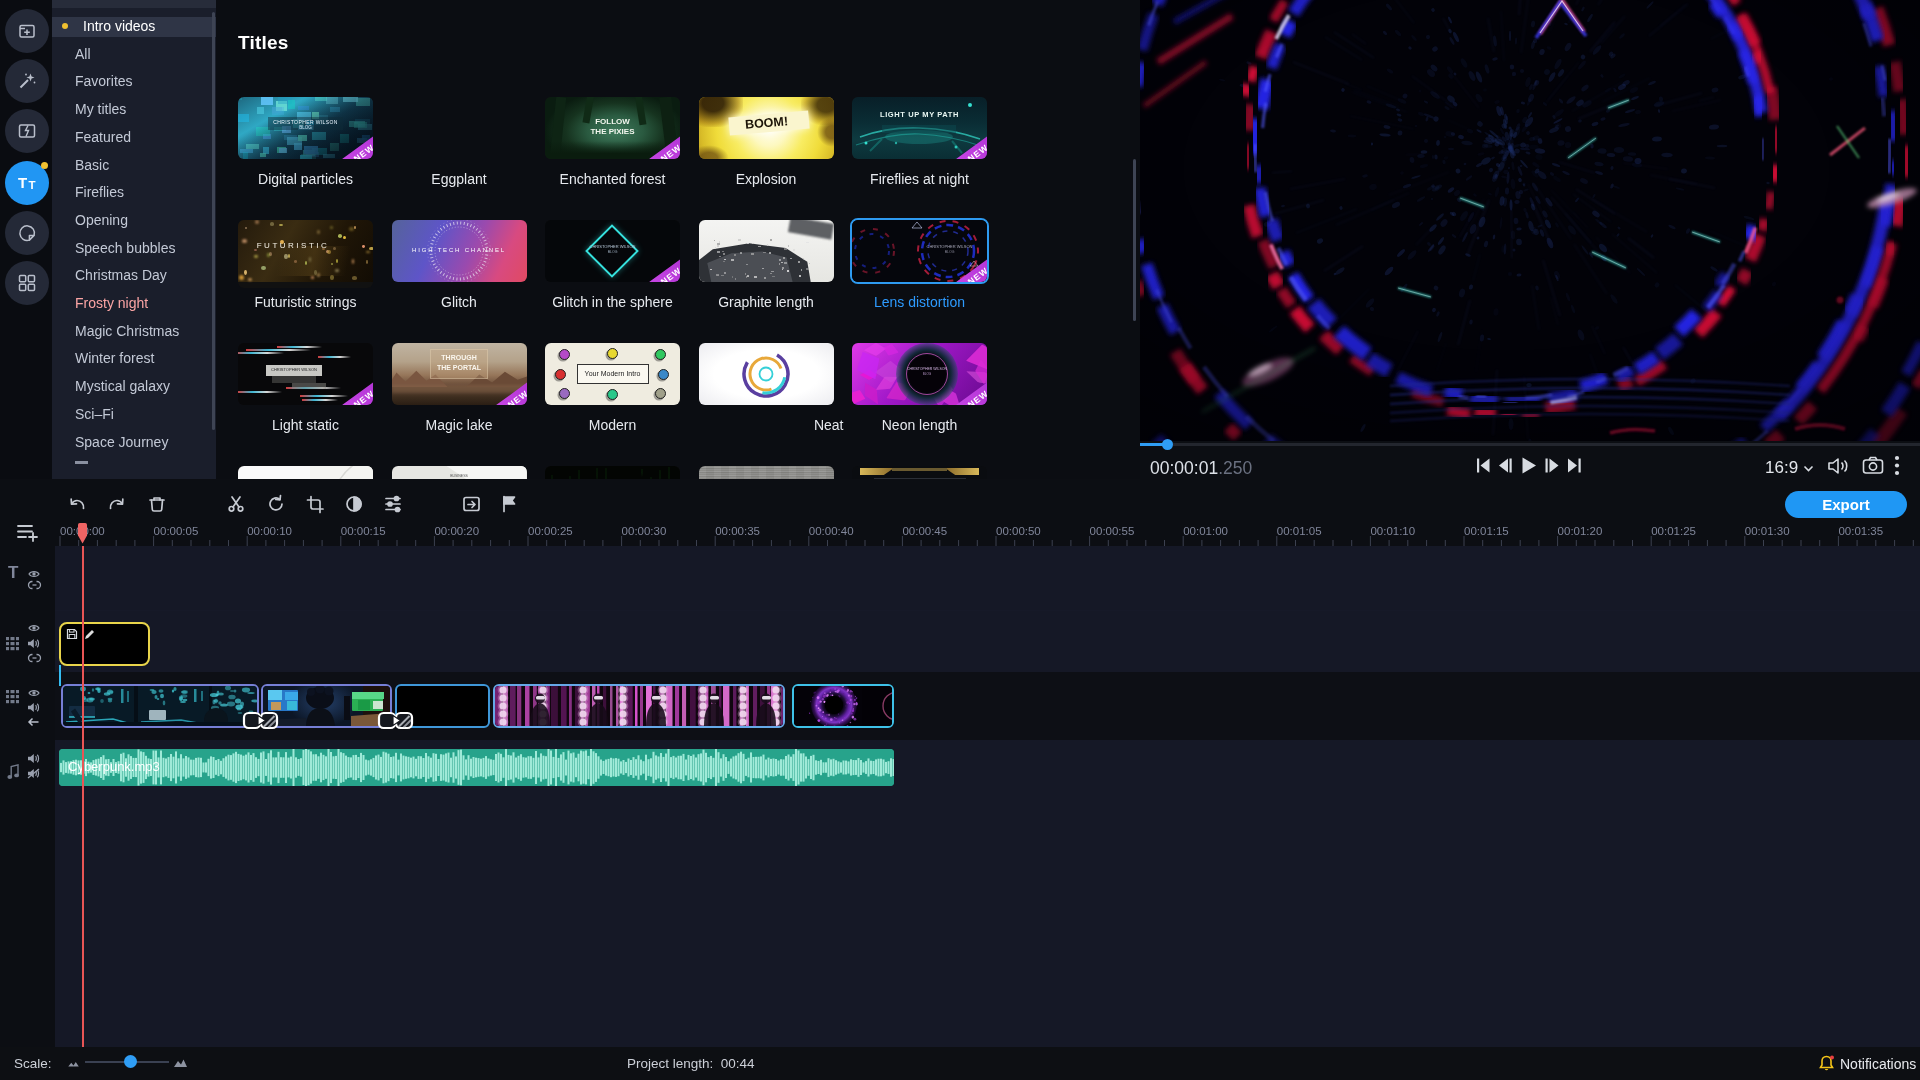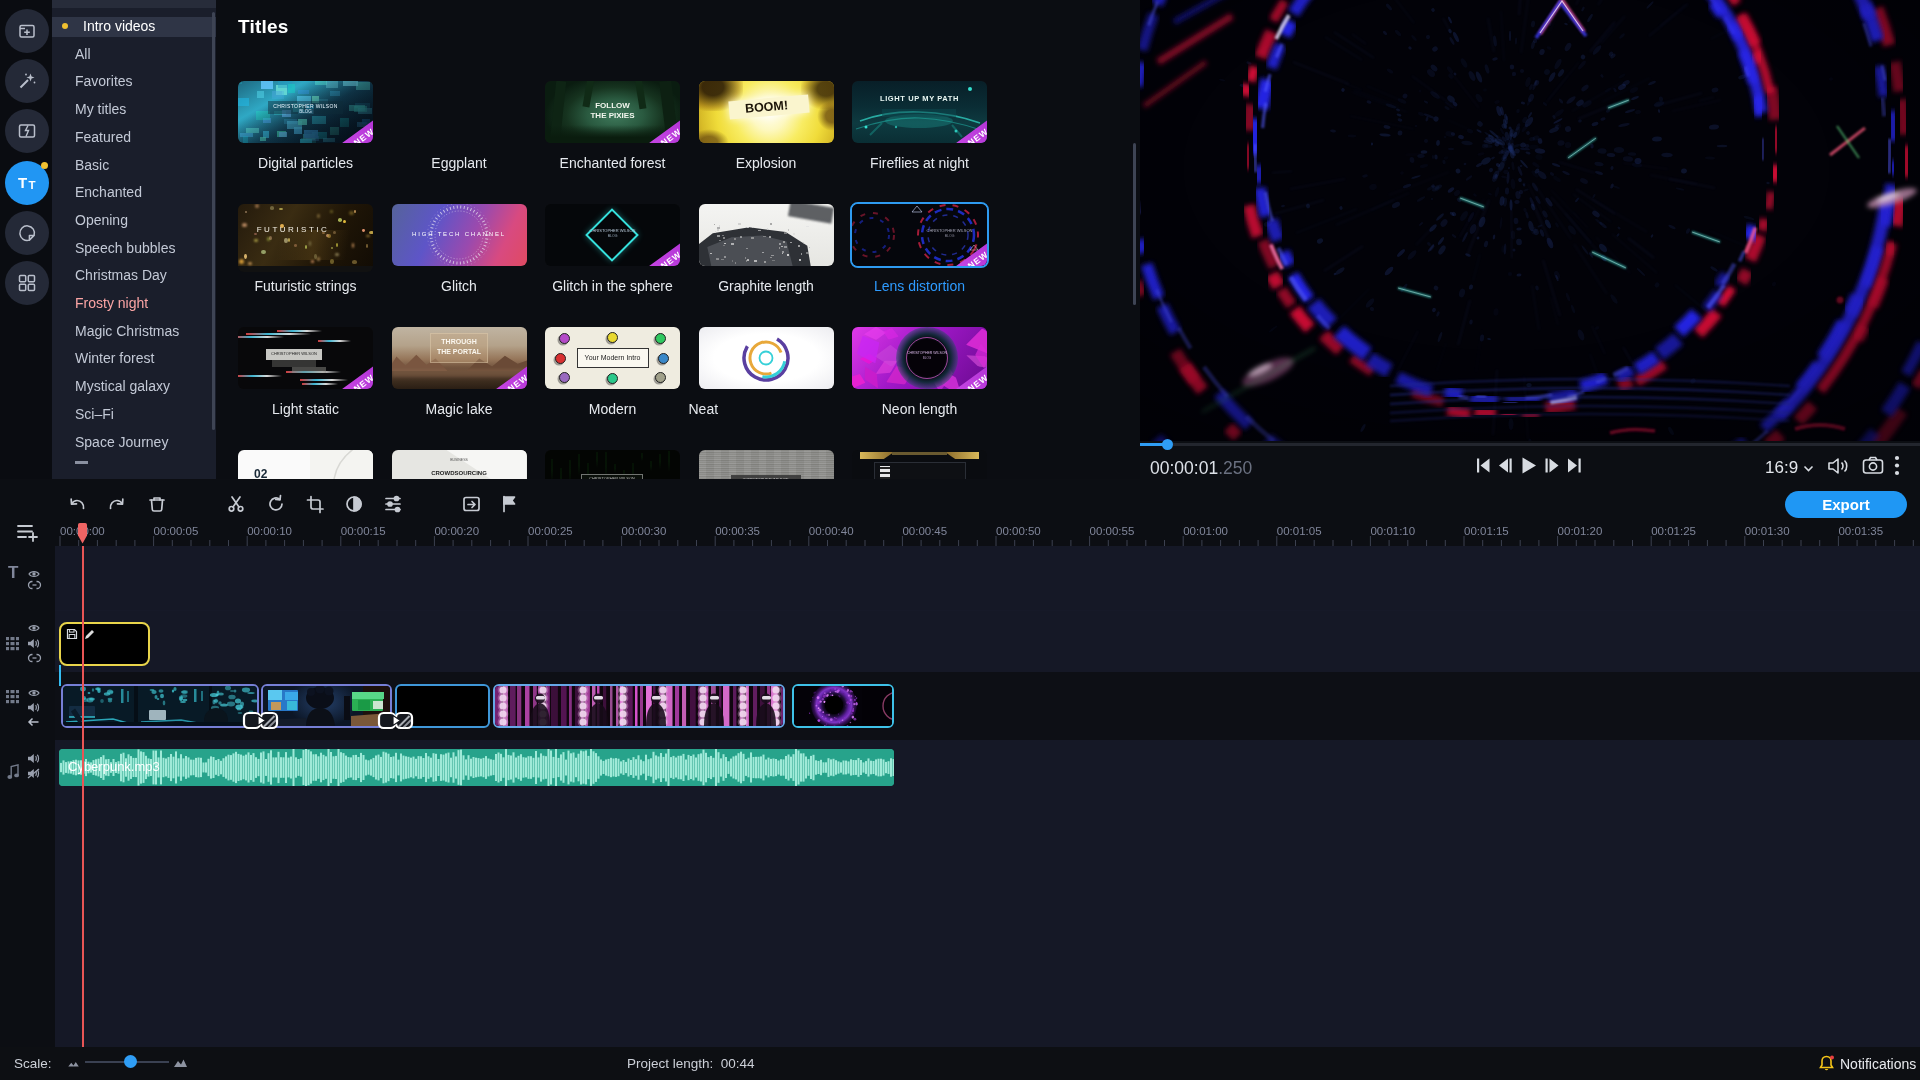--- a/index.html
+++ b/index.html
@@ -59,36 +59,36 @@
 <div class="" style="left:0px;top:17px;width:164px;height:20px;background:#2f3546;">
 </div>
 <div class="" style="left:10px;top:23px;width:6px;height:6px;background:#f0c030;border-radius:50%;">
 </div>
 <div class="t" style="left:23px;top:18.0px;font-size:14px;color:#ffffff;margin-left:8px;">Intro videos</div>
 <div class="t" style="left:23px;top:45.7px;font-size:14px;color:#c3c9d6;">All</div>
 <div class="t" style="left:23px;top:73.4px;font-size:14px;color:#c3c9d6;">Favorites</div>
 <div class="t" style="left:23px;top:101.1px;font-size:14px;color:#c3c9d6;">My titles</div>
 <div class="t" style="left:23px;top:128.8px;font-size:14px;color:#c3c9d6;">Featured</div>
 <div class="t" style="left:23px;top:156.5px;font-size:14px;color:#c3c9d6;">Basic</div>
-<div class="t" style="left:23px;top:184.2px;font-size:14px;color:#c3c9d6;">Enchanted</div>
+<div class="t" style="left:23px;top:184.2px;font-size:14px;color:#c3c9d6;">Fireflies</div>
 <div class="t" style="left:23px;top:211.9px;font-size:14px;color:#c3c9d6;">Opening</div>
 <div class="t" style="left:23px;top:239.6px;font-size:14px;color:#c3c9d6;">Speech bubbles</div>
 <div class="t" style="left:23px;top:267.3px;font-size:14px;color:#c3c9d6;">Christmas Day</div>
 <div class="t" style="left:23px;top:295.0px;font-size:14px;color:#fca5a5;">Frosty night</div>
 <div class="t" style="left:23px;top:322.7px;font-size:14px;color:#c3c9d6;">Magic Christmas</div>
 <div class="t" style="left:23px;top:350.4px;font-size:14px;color:#c3c9d6;">Winter forest</div>
 <div class="t" style="left:23px;top:378.1px;font-size:14px;color:#c3c9d6;">Mystical galaxy</div>
 <div class="t" style="left:23px;top:405.8px;font-size:14px;color:#c3c9d6;">Sci–Fi</div>
 <div class="t" style="left:23px;top:433.5px;font-size:14px;color:#c3c9d6;">Space Journey</div>
 <div class="" style="left:23px;top:461px;width:13px;height:3px;background:#8a90a0;">
 </div>
 <div class="" style="left:159.5px;top:12px;width:3.5px;height:418px;background:#3e4454;border-radius:2px;">
 </div>
 </div>
-<div class="" style="left:216px;top:0px;width:924px;height:479px;background:#0b0d12;overflow:hidden;text-decoration:underline;">
+<div class="" style="left:216px;top:16px;width:924px;height:479px;background:#0b0d12;overflow:hidden;text-decoration:underline;">
 <div class="t" style="left:22px;top:16px;font-size:19px;font-weight:700;color:#fff;letter-spacing:.2px;">Titles</div>
 <div style="left:22px;top:81px;width:135px;height:62px;border-radius:6px;overflow:hidden;background:#111;">
         <div style="left:0;top:0;width:135px;height:62px;background:linear-gradient(150deg,#1d6880 0%,#2fa8c4 28%,#14455c 55%,#0a2334 80%,#071624 100%);"></div>
         <div style="left:124px;top:55px;width:6px;height:5px;background:rgba(41,235,229,0.40);"></div>
         <div style="left:23px;top:-2px;width:12px;height:10px;background:rgba(101,200,255,0.82);"></div>
         <div style="left:68px;top:24px;width:8px;height:4px;background:rgba(23,196,249,0.81);"></div>
         <div style="left:117px;top:22px;width:15px;height:5px;background:rgba(42,180,219,0.26);"></div>
         <div style="left:38px;top:4px;width:11px;height:10px;background:rgba(106,221,213,0.85);"></div>
         <div style="left:55px;top:22px;width:11px;height:9px;background:rgba(66,225,235,0.47);"></div>
         <div style="left:111px;top:24px;width:16px;height:6px;background:rgba(79,233,221,0.54);"></div>
@@ -394,21 +394,21 @@
       <div class="t" style="left:319px;top:401px;width:155px;text-align:center;font-size:14px;color:#e6e9ee;">Modern</div>
 <div style="left:482.5px;top:327px;width:135px;height:62px;border-radius:6px;overflow:hidden;background:#111;">
         <div style="left:0;top:0;width:135px;height:62px;background:radial-gradient(#ffffff 55%,#ececf0 100%);"></div>
         <svg style="left:0;top:0" width="135" height="62" viewBox="0 0 135 62">
           <circle cx="67" cy="31" r="22" fill="none" stroke="#5a3fa0" stroke-width="3.5" stroke-dasharray="104 35" transform="rotate(-60 67 31)"></circle>
           <circle cx="67" cy="31" r="16" fill="none" stroke="#e8a83a" stroke-width="3" stroke-dasharray="75 26" transform="rotate(70 67 31)"></circle>
           <circle cx="67" cy="31" r="19" fill="none" stroke="#35d0d8" stroke-width="3" stroke-dasharray="30 90" transform="rotate(10 67 31)"></circle>
           <circle cx="67" cy="31" r="6.5" fill="none" stroke="#35d0d8" stroke-width="1.8"></circle>
         </svg>
       </div>
-      <div class="t" style="left:472.5px;top:401px;width:155px;text-align:left;font-size:14px;color:#e6e9ee;">Neat</div>
+      <div class="t" style="left:472.5px;top:401px;width:155px;text-align:right;font-size:14px;color:#e6e9ee;">Neat</div>
 <div style="left:636px;top:327px;width:135px;height:62px;border-radius:6px;overflow:hidden;background:#111;">
         <div style="left:0;top:0;width:135px;height:62px;background:linear-gradient(130deg,#e03ae8,#a018c8 45%,#6a0a90);"></div>
         <div style="left:71px;top:35px;width:35px;height:25px;background:rgba(227,61,233,0.51);transform:rotate(84deg);clip-path:polygon(0 40%,50% 0,100% 60%,40% 100%);"></div>
         <div style="left:113px;top:29px;width:37px;height:12px;background:rgba(210,75,215,0.67);transform:rotate(18deg);clip-path:polygon(0 40%,50% 0,100% 60%,40% 100%);"></div>
         <div style="left:22px;top:34px;width:25px;height:13px;background:rgba(235,69,224,0.57);transform:rotate(143deg);clip-path:polygon(0 40%,50% 0,100% 60%,40% 100%);"></div>
         <div style="left:8px;top:27px;width:17px;height:10px;background:rgba(235,20,213,0.85);transform:rotate(173deg);clip-path:polygon(0 40%,50% 0,100% 60%,40% 100%);"></div>
         <div style="left:12px;top:-0px;width:22px;height:13px;background:rgba(236,63,240,0.59);transform:rotate(169deg);clip-path:polygon(0 40%,50% 0,100% 60%,40% 100%);"></div>
         <div style="left:80px;top:48px;width:37px;height:15px;background:rgba(203,46,210,0.92);transform:rotate(47deg);clip-path:polygon(0 40%,50% 0,100% 60%,40% 100%);"></div>
         <div style="left:33px;top:39px;width:29px;height:20px;background:rgba(225,41,204,0.64);transform:rotate(147deg);clip-path:polygon(0 40%,50% 0,100% 60%,40% 100%);"></div>
         <div style="left:52px;top:9px;width:27px;height:21px;background:rgba(183,36,201,0.93);transform:rotate(64deg);clip-path:polygon(0 40%,50% 0,100% 60%,40% 100%);"></div>

